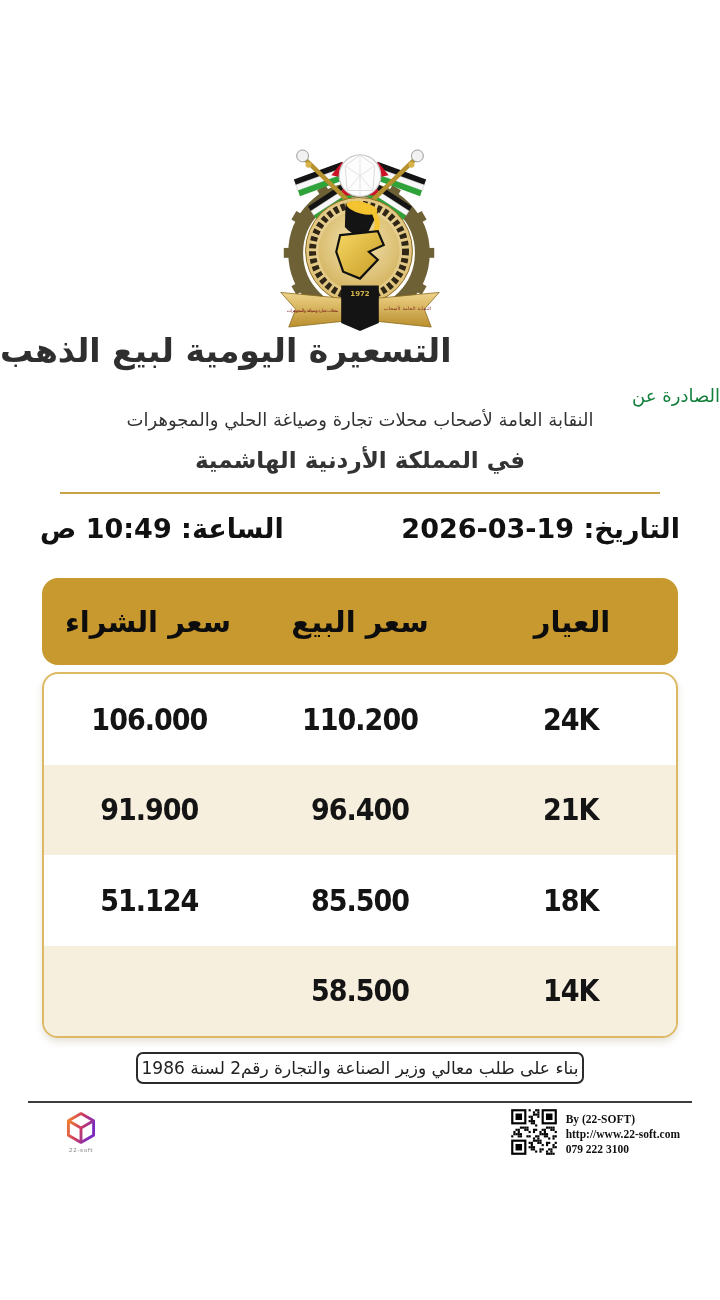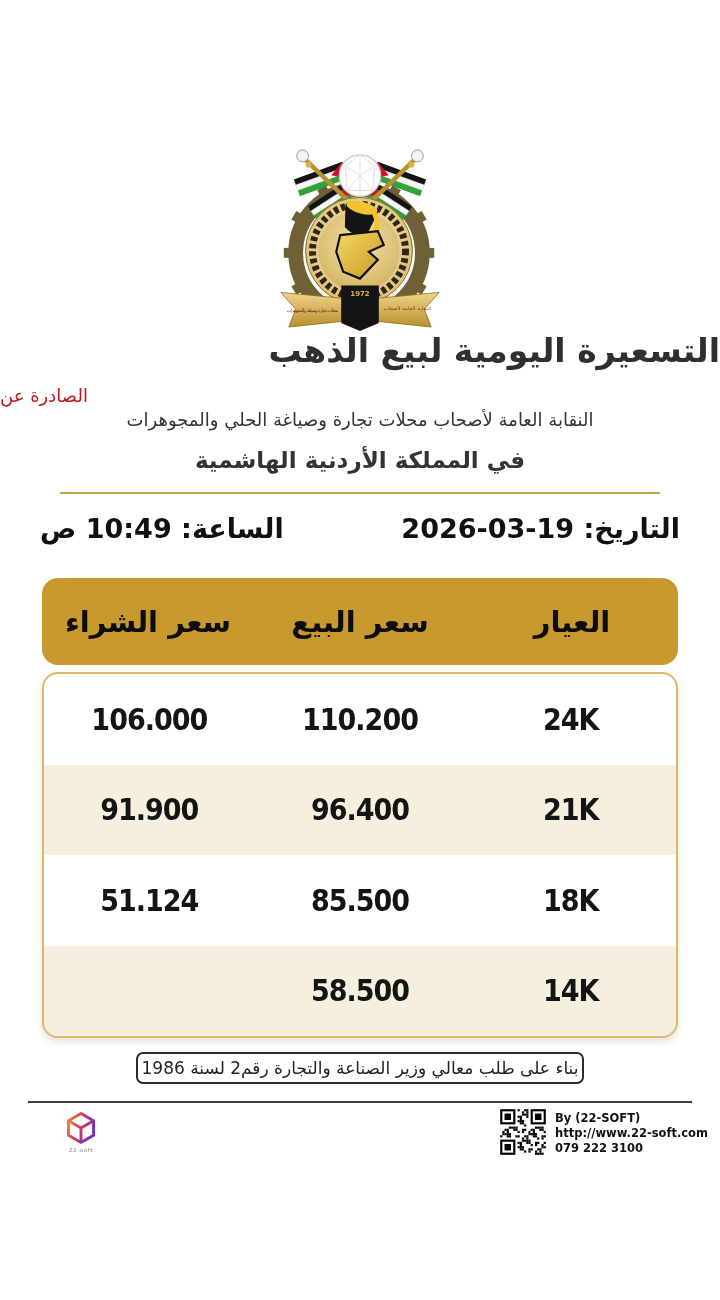--- a/index.html
+++ b/index.html
@@ -8,24 +8,24 @@
     width:720px; height:1300px; position:relative;
     font-family:"DejaVu Sans", sans-serif; overflow:hidden;
   }
   .sheet { position:absolute; inset:0; background:#fff; }
 
   
   .emblem { position:absolute; top:146px; left:50%; transform:translateX(-50%);
             width:172px; height:188px; }
 
   
-  .title { position:absolute; top:331px; left:0; width:100%; text-align:right;
+  .title { position:absolute; top:331px; left:0; width:100%; text-align:left;
            font-size:33px; font-weight:700; color:#2f2f2f; direction:rtl; }
-  .issued-by { position:absolute; top:385px; left:0; width:100%; text-align:left;
-               font-size:18px; color:#b91c1c; direction:rtl; }
+  .issued-by { position:absolute; top:385px; left:0; width:100%; text-align:right;
+               font-size:18px; color:#15803d; direction:rtl; }
   .issuer { position:absolute; top:409px; left:0; width:100%; text-align:center;
             font-size:18px; color:#333; direction:rtl; }
   .kingdom { position:absolute; top:447px; left:0; width:100%; text-align:center;
              font-size:23px; font-weight:600; color:#333; direction:rtl; }
   .gold-divider { position:absolute; top:492px; left:60px; right:60px; height:2px;
                   background:#C8A24B; }
 
   
   .date-row { position:absolute; top:513px; left:40px; right:40px; direction:rtl;
               display:flex; justify-content:space-between; align-items:center;
@@ -49,22 +49,22 @@
 
   
   .footnote-wrap { position:absolute; top:1052px; left:0; width:100%; text-align:center; }
   .footnote { display:inline-block; direction:rtl; border:2px solid #2b2b2b;
               border-radius:7px; padding:4px 4px; font-size:17px; color:#222; }
 
   .bottom-divider { position:absolute; top:1101px; left:28px; right:28px; height:2px;
                     background:#3d3d3d; }
 
   
-  .credits { position:absolute; top:1107px; right:12px; display:flex;
-             align-items:center; gap:7px; }
+  .credits { position:absolute; top:1107px; right:40px; display:flex;
+             align-items:flex-end; gap:7px;font-family:Liberation Serif, serif; }
   .qr { width:50px; height:50px; }
   .credit-lines { display:flex; flex-direction:column; padding-top:3px; }
   .credit-lines span { font-size:11.5px; font-weight:600; color:#111;
                        line-height:15px; white-space:nowrap; }
   .brand { position:absolute; top:1110px; left:58px; width:46px; text-align:center; }
   .brand svg { width:38px; height:36px; display:block; margin:0 auto; }
   .brand-caption { font-size:6px; color:#8a8a8a; letter-spacing:.5px; display:block;
                    transform:scaleY(.9); }
 </style>
 </head>

